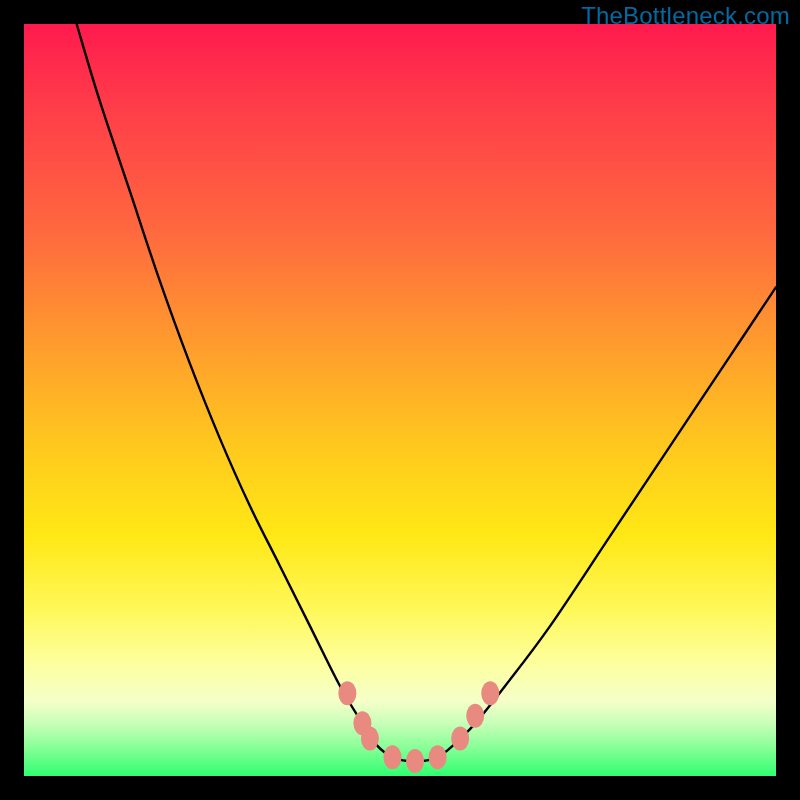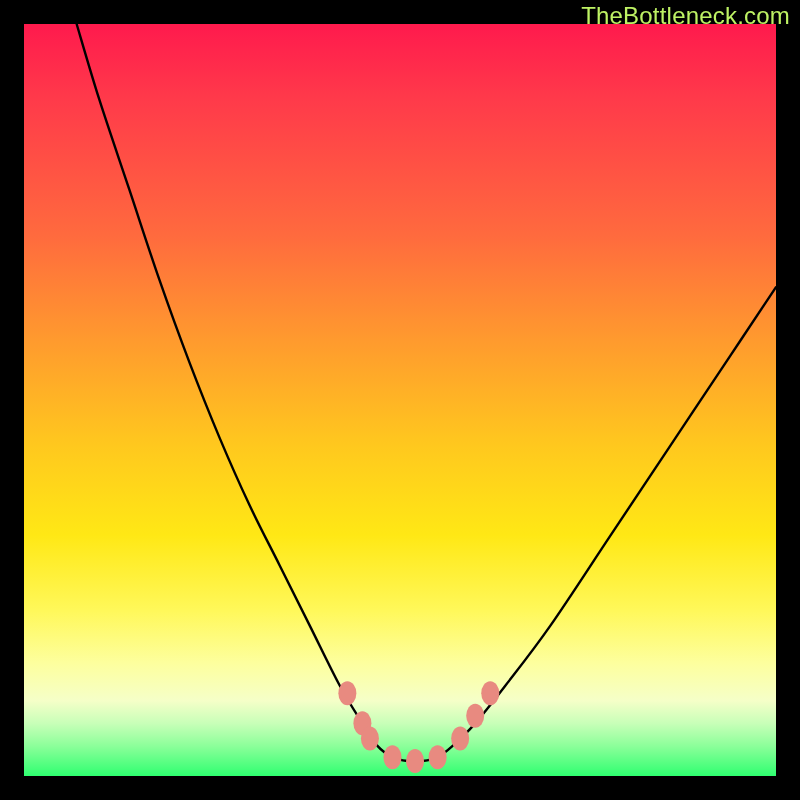--- a/index.html
+++ b/index.html
@@ -41,21 +41,21 @@
       #8cff9a 96%,
       #2fff70 100%
     );
   }
   .watermark {
     position: absolute;
     top: 2px;
     right: 10px;
     font-size: 24px;
     font-weight: 500;
-    color: #bef264;
+    color: #0369a1;
     font-family: Arial, Helvetica, sans-serif;
     letter-spacing: 0.2px;
   }
   svg.curve {
     position: absolute;
     top: 0;
     left: 0;
     width: 752px;
     height: 752px;
     overflow: visible;

